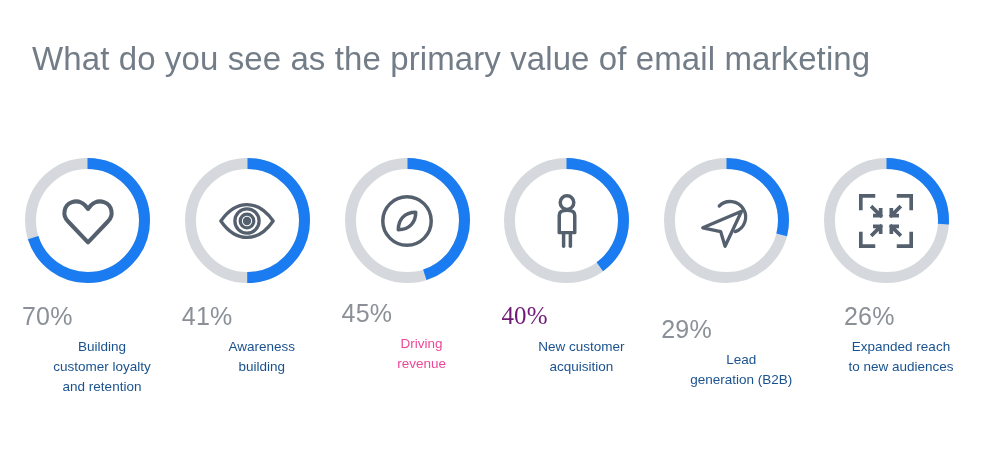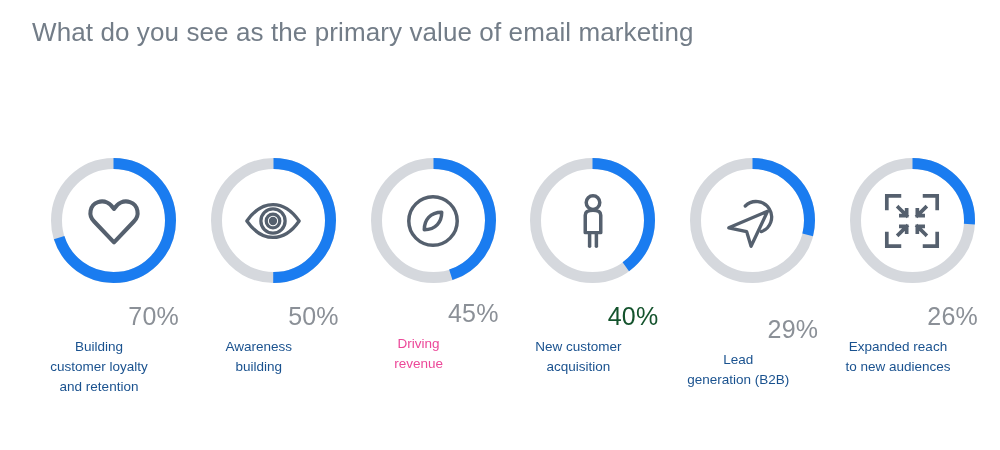--- a/index.html
+++ b/index.html
@@ -11,23 +11,23 @@
     height: 450px;
     background: #ffffff;
     font-family: "Liberation Sans", sans-serif;
     overflow: hidden;
     position: relative;
   }
 
   #page-title {
     position: absolute;
     left: 32px;
-    top: 15px;
+    top: 42px;
     width: 760px;
-    font-size: 26px;
+    font-size: 33px;
     line-height: 34px;
     font-weight: 300;
     color: #737d88;
     letter-spacing: 0.1px;
   }
   #page-title .title-line {
     display: block;
     white-space: nowrap;
   }
 
@@ -39,21 +39,21 @@
     display: flex;
     flex-direction: row;
     align-items: flex-start;
     justify-content: space-between;
   }
 
   .donut-item {
     width: 157px;
     display: flex;
     flex-direction: column;
-    align-items: flex-end;
+    align-items: flex-start;
   }
 
   .donut-chart {
     position: relative;
     width: 131px;
     height: 131px;
   }
   .donut-chart svg {
     display: block;
     width: 131px;
@@ -132,21 +132,21 @@
       </svg>
       <div class="donut-icon">
         <svg viewBox="0 0 64 64" fill="none" stroke="#55606e" stroke-width="3.4" stroke-linecap="round" stroke-linejoin="round">
           <path d="M5 32 C14 19 23 15 32 15 C41 15 50 19 59 32 C50 45 41 49 32 49 C23 49 14 45 5 32 Z"></path>
           <circle cx="32" cy="32" r="12.5"></circle>
           <circle cx="32" cy="32" r="7"></circle>
           <circle cx="32" cy="32" r="2.6" fill="#55606e"></circle>
         </svg>
       </div>
     </div>
-    <div class="donut-value" style="color: rgb(139, 144, 151);">50%</div>
+    <div class="donut-value" style="color: rgb(139, 144, 151);">41%</div>
     <div class="donut-label" style="color: rgb(26, 82, 143);">
       <div>Awareness</div>
       <div>building</div>
       <div></div>
     </div>
   </div>
 
   <div class="donut-item">
     <div class="donut-chart">
       <svg viewBox="0 0 131 131">
@@ -176,21 +176,21 @@
       </svg>
       <div class="donut-icon">
         <svg viewBox="0 0 64 64" fill="none" stroke="#55606e" stroke-width="3.6" stroke-linecap="round" stroke-linejoin="round">
           <circle cx="32" cy="13" r="7"></circle>
           <path d="M24 26 C24 22.5 26.5 21 32 21 C37.5 21 40 22.5 40 26 L40 44 L24 44 Z"></path>
           <path d="M28.5 44 L28.5 58"></path>
           <path d="M35.5 44 L35.5 58"></path>
         </svg>
       </div>
     </div>
-    <div class="donut-value" style="color: #14532d;">40%</div>
+    <div class="donut-value" style="color: #701a75; font-family: Liberation Serif, serif;">40%</div>
     <div class="donut-label" style="color: rgb(26, 82, 143);">
       <div>New customer</div>
       <div>acquisition</div>
       <div></div>
     </div>
   </div>
 
   <div class="donut-item">
     <div class="donut-chart">
       <svg viewBox="0 0 131 131">

